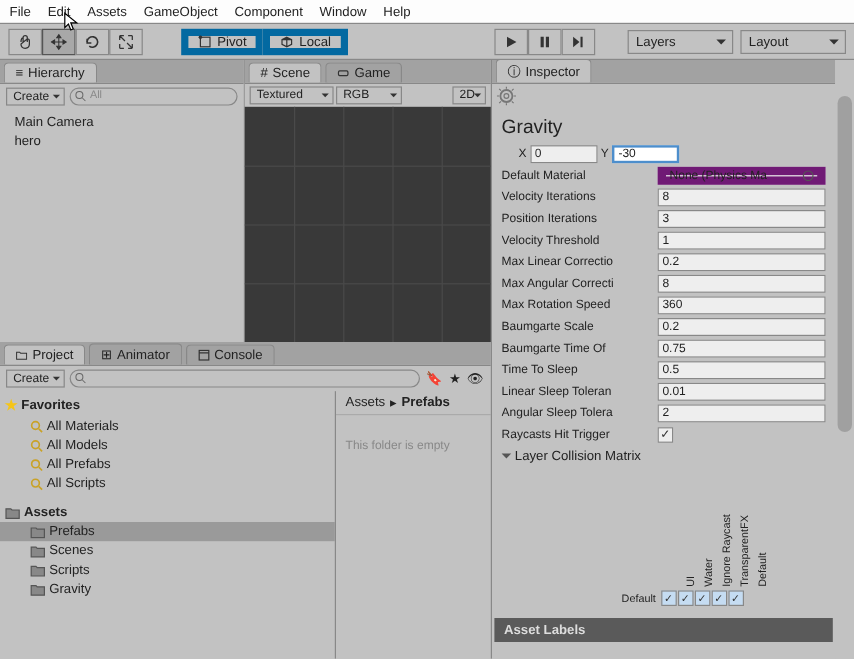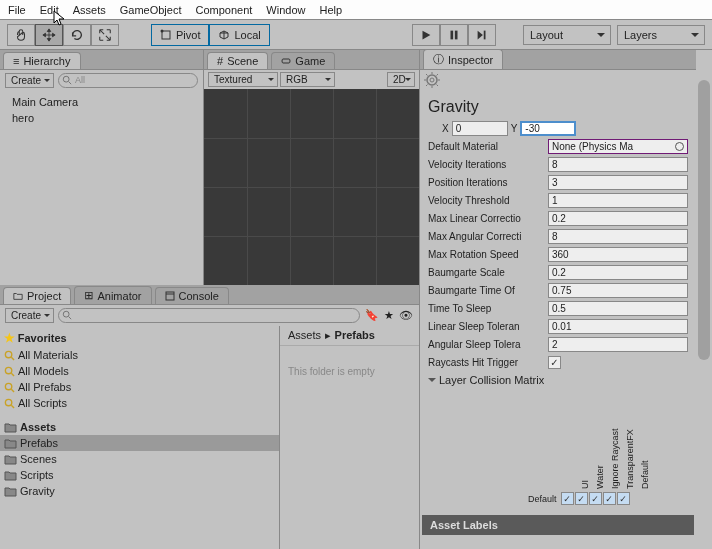--- a/index.html
+++ b/index.html
@@ -5,21 +5,21 @@
 *{margin:0;padding:0;box-sizing:border-box;font-family:Arial,sans-serif;font-size:11px;color:#222;user-select:none}
 body{width:712px;height:549px;background:#c2c2c2;overflow:hidden;position:relative}
 .menubar{height:20px;background:#fdfdfd;border-bottom:1px solid #888;display:flex;align-items:center;padding:0 8px;gap:14px}
 .menubar span{cursor:default}
 .cursor{position:absolute;left:53px;top:10px;width:14px;height:18px;z-index:100;pointer-events:none}
 .toolbar{height:30px;background:#c2c2c2;display:flex;align-items:center;padding:3px 7px;gap:6px;border-bottom:1px solid #888}
 .tgroup{display:flex;gap:0}
 .tbtn{width:28px;height:22px;background:#c2c2c2;border:1px solid #888;display:flex;align-items:center;justify-content:center;cursor:pointer}
 .tbtn.active{background:#a8a8a8;border-color:#555}
 .tbtn svg{width:14px;height:14px}
-.pbtn{height:22px;padding:0 8px;background:#c2c2c2;border:1px solid #0369a1;display:flex;align-items:center;gap:4px;cursor:pointer}
+.pbtn{height:22px;padding:0 8px;background:#c2c2c2;border:6px solid #0369a1;display:flex;align-items:center;gap:4px;cursor:pointer}
 .spacer{flex:1}
 .dd{height:20px;background:#c2c2c2;border:1px solid #888;padding:0 18px 0 6px;display:flex;align-items:center;width:88px;position:relative;cursor:pointer}
 .dd::after{content:"";position:absolute;right:5px;top:7px;border:4px solid transparent;border-top-color:#333}
 .main{display:flex;height:499px}
 .left{width:440px;display:flex;flex-direction:column}
 .right{flex:1;display:flex}
 .rinsp{flex:1;background:#c2c2c2;display:flex;flex-direction:column;border-left:1px solid #888}
 .rscroll{width:16px;background:#c2c2c2;position:relative}
 .rscroll .thumb{position:absolute;left:2px;right:2px;top:30px;height:280px;background:#a0a0a0;border-radius:6px}
 .panel-tabs{display:flex;height:19px;align-items:end;background:#a2a2a2}
@@ -45,40 +45,40 @@
 .scene-view .vl{width:1px;top:0;bottom:0}
 .scene-view .hl{height:1px;left:0;right:0}
 .bottom{flex:1;display:flex;flex-direction:column}
 .bot-tabs{display:flex;height:19px;align-items:end;background:#a2a2a2}
 .proj-tools{display:flex;align-items:center;padding:3px 5px;gap:4px;height:22px;background:#c2c2c2;border-top:1px solid #888}
 .proj-body{flex:1;display:flex;background:#c2c2c2}
 .proj-tree{width:280px;border-right:1px solid #888;padding:3px 0}
 .tree-item{display:flex;align-items:center;padding:2px 4px;gap:3px;cursor:pointer}
 .tree-item.fav{font-weight:bold}
 .tree-item.sel{background:#9a9a9a}
-.tree-item.indent{padding-left:4px}
+.tree-item.indent{padding-left:25px}
 .star{color:#f5c518;font-size:12px}
 .folder-ico{width:13px;height:11px;display:inline-block}
 .mag-ico{width:11px;height:11px}
 .proj-content{flex:1;display:flex;flex-direction:column}
 .breadcrumb{padding:3px 8px;border-bottom:1px solid #aaa;display:flex;gap:4px;font-size:10px}
 .empty-msg{padding:20px 8px;color:#888;font-size:10px}
 .insp-tabs{display:flex;height:19px;align-items:end;background:#a2a2a2}
 .insp-body{flex:1;overflow:hidden;padding:4px 2px}
 .insp-gear{display:flex;align-items:center;padding:2px 4px;height:20px}
 .insp-section{padding:2px 6px}
 .insp-section .hdr{font-size:16px;padding:3px 0}
-.prop-row{display:flex;align-items:center;height:18px;gap:2px}
+.prop-row{display:flex;align-items:center;height:18px;gap:12px}
 .prop-label{width:118px;font-size:10px;overflow:hidden;white-space:nowrap}
 .prop-input{flex:1;height:15px;background:#eee;border:1px solid #888;padding:0 3px;font-size:10px}
 .xy-row{display:flex;align-items:center;gap:3px;padding-left:14px;height:18px}
 .xy-row span{font-size:10px}
 .xy-row input{width:56px;height:15px;background:#eee;border:1px solid #888;padding:0 3px;font-size:10px}
 .xy-row input.focus{background:#fff;border:2px solid #4d8ecc}
-.objfield{flex:1;height:15px;background:#eee;border:1px solid #701a75;padding:0 3px;font-size:10px;display:flex;align-items:center;position:relative}
+.objfield{flex:1;height:15px;background:#eee;border:7px solid #701a75;padding:0 3px;font-size:10px;display:flex;align-items:center;position:relative}
 .objfield .dot{position:absolute;right:3px;width:9px;height:9px;border:1px solid #555;border-radius:50%}
 .chk{width:13px;height:13px;border:1px solid #888;background:#eee;display:inline-flex;align-items:center;justify-content:center}
 .chk.on::after{content:"✓";font-size:10px;color:#333}
 .fold{display:flex;align-items:center;gap:3px;padding:3px 0;cursor:pointer}
 .fold::before{content:"";border:4px solid transparent;border-top-color:#555;margin-top:3px}
 .matrix-area{height:120px;position:relative}
 .diag-label{position:absolute;font-size:9px;transform:rotate(-90deg);transform-origin:left top;white-space:nowrap}
 .matrix-row{position:absolute;display:flex;align-items:center;gap:1px}
 .matrix-row span{font-size:9px;margin-right:3px}
 .mchk{width:13px;height:13px;border:1px solid #888;background:#c5dcf2;display:inline-flex;align-items:center;justify-content:center}
@@ -159,24 +159,24 @@
       </div>
     <div class="tbtn">
         <svg viewBox="0 0 16 16">
           <path d="M3 3 L9 8 L3 13 Z" fill="#333"></path>
           <rect x="10" y="3" width="2" height="10" fill="#333"></rect>
         </svg>
       </div>
   </div>
   <div style="width:15px"></div>
   <div class="dd">
-      <span>Layout</span>
+      <span>Layers</span>
     </div>
   <div class="dd">
-      <span>Layers</span>
+      <span>Layout</span>
     </div>
 </div>
 
 <div class="main">
   <div class="left">
     <div style="display:flex;height:235px">
       <div class="hierarchy" style="width:204px;border-right:1px solid #888">
         <div class="panel-tabs">
           <div class="tab active">
               <span>≡</span>

